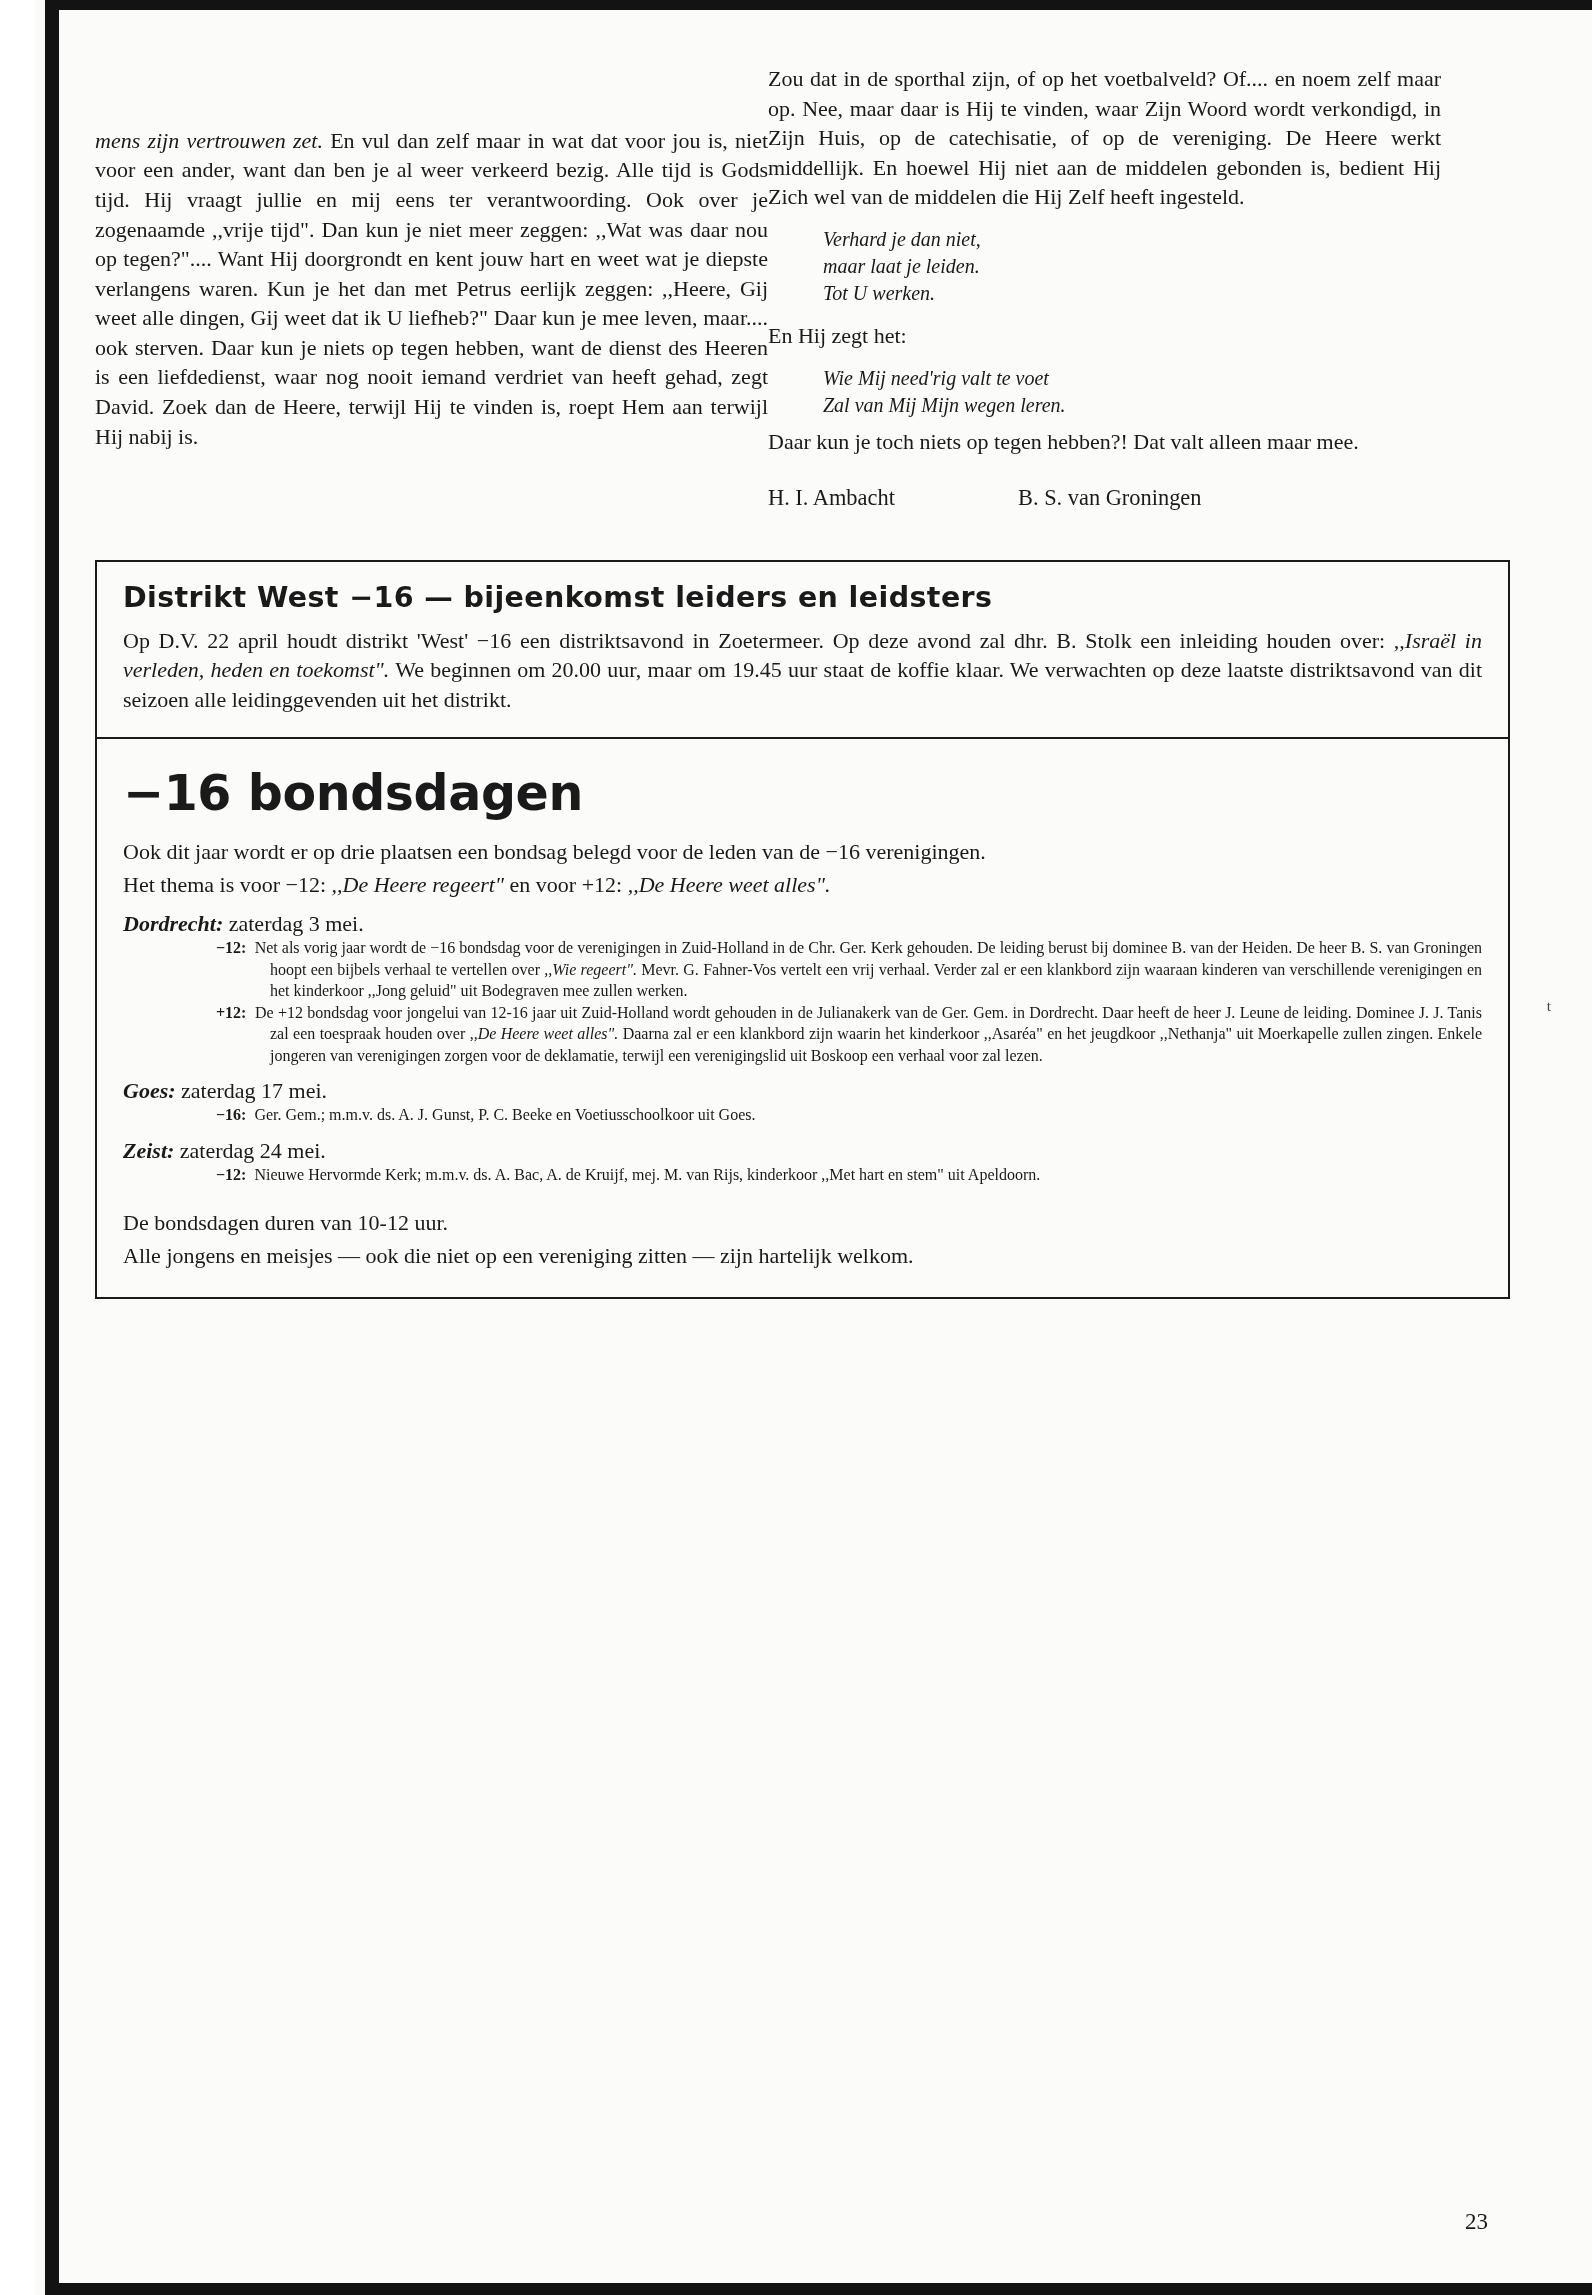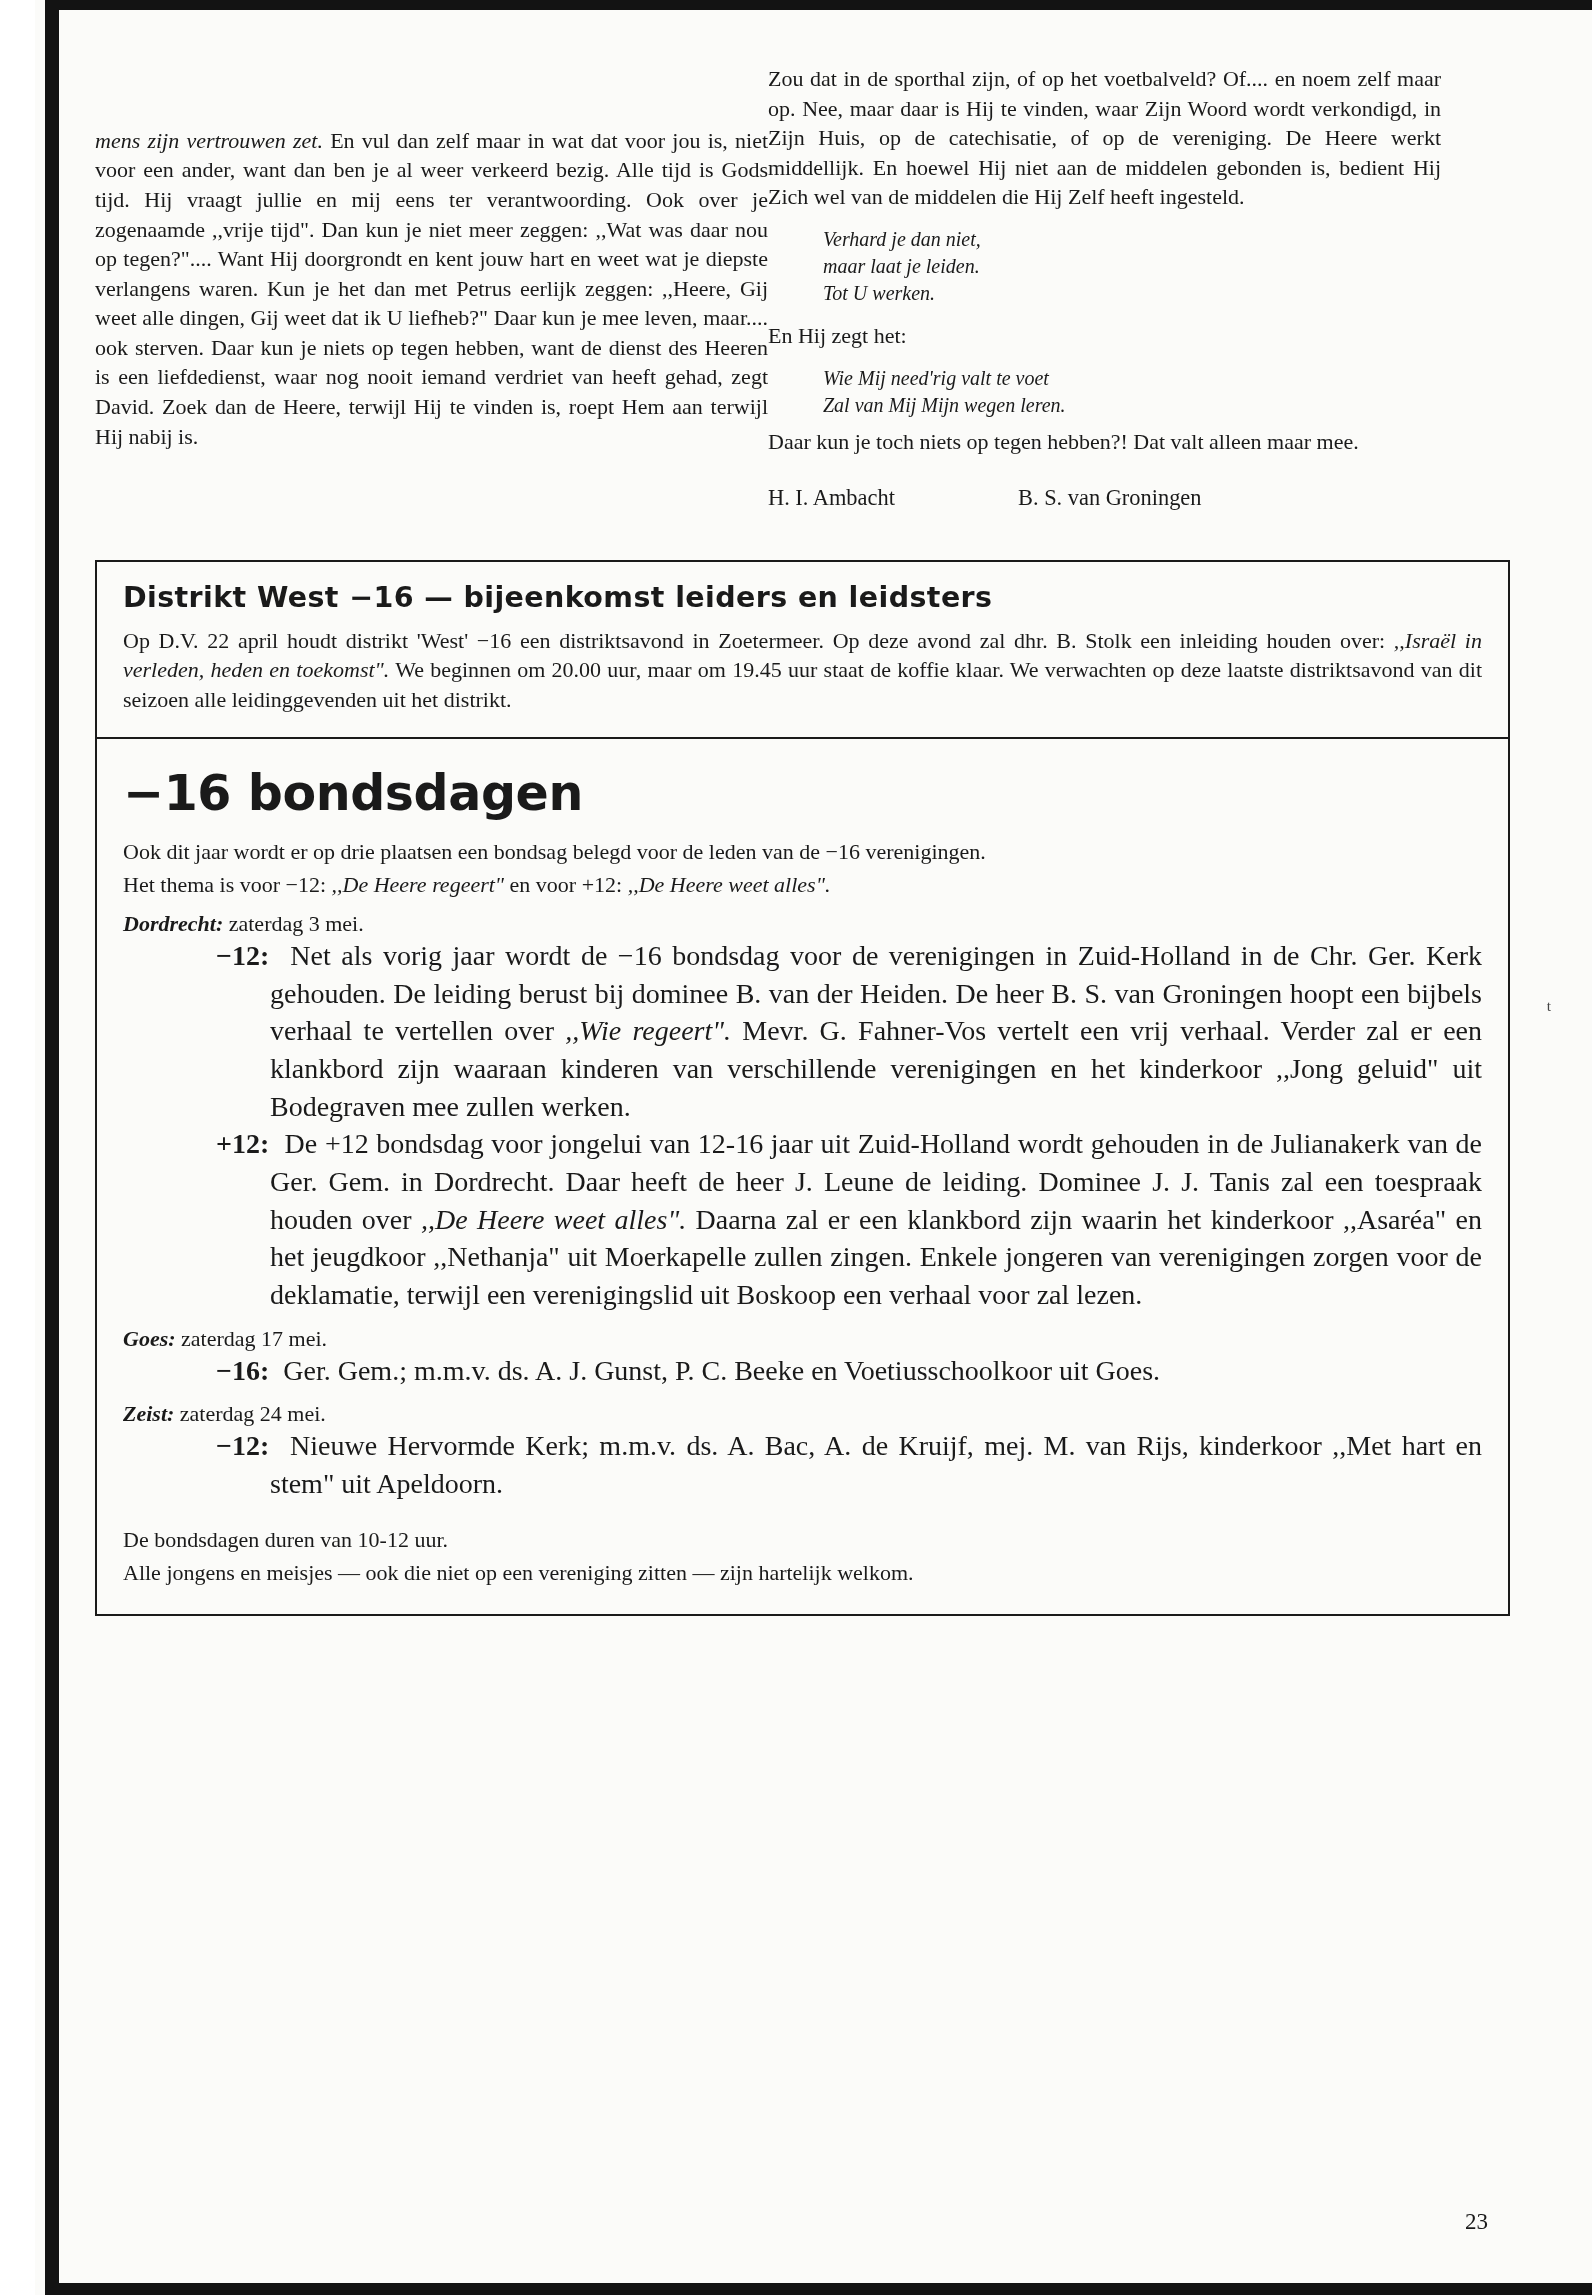--- a/index.html
+++ b/index.html
@@ -115,21 +115,21 @@
     letter-spacing: -0.4px;
     margin: 3.5px 0 15.5px 0;
   }
   .b { font-weight: bold; }
   .bold-sans { font-family: "Liberation Serif", serif; font-weight: bold; font-style: italic; }
 
   .indent-block {
     margin-left: 93px;
     text-indent: -54px;
     padding-left: 54px;
-    font-size: 28px;
+    font-size: 16px;
     line-height: 1.345;
     text-align: justify;
   }
   .para { margin-top: 2.6px; }
   .label-line { margin-top: 12px; font-size: 22px; }
   .tail { margin-top: 22.4px; font-size: 22px; line-height: 1.4; }
 
   .page-number {
     position: absolute;
     right: 104px;

